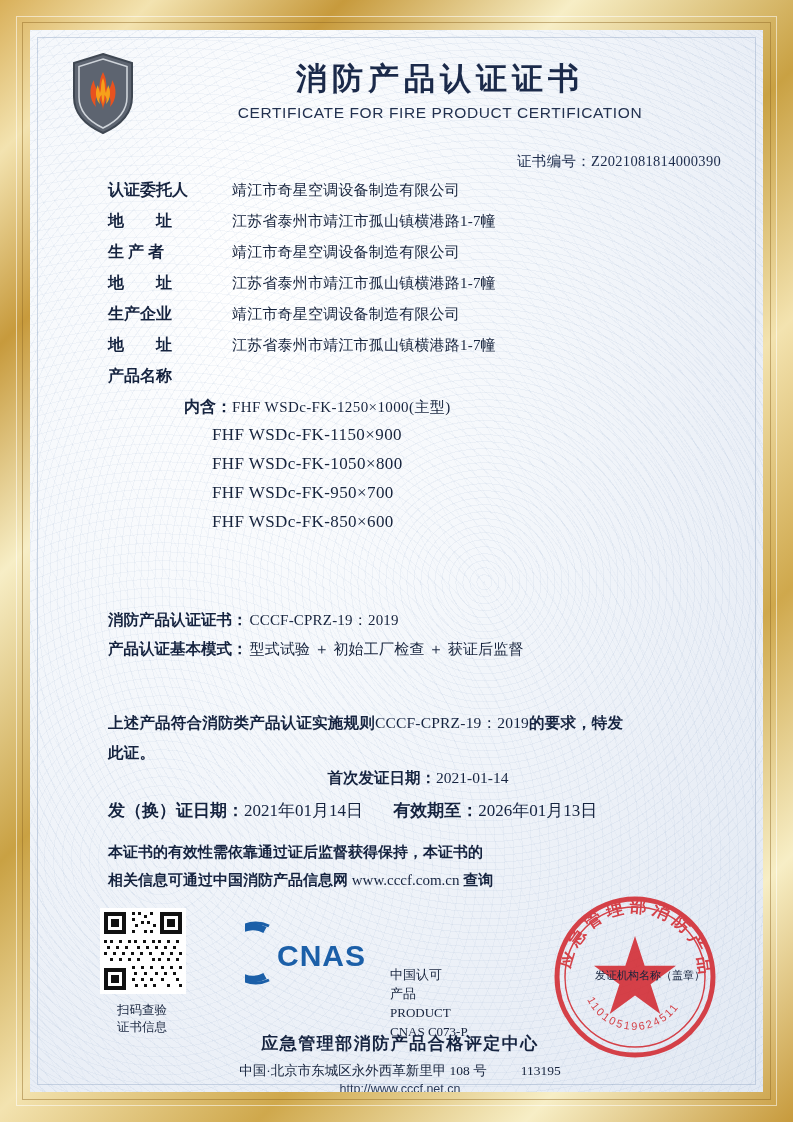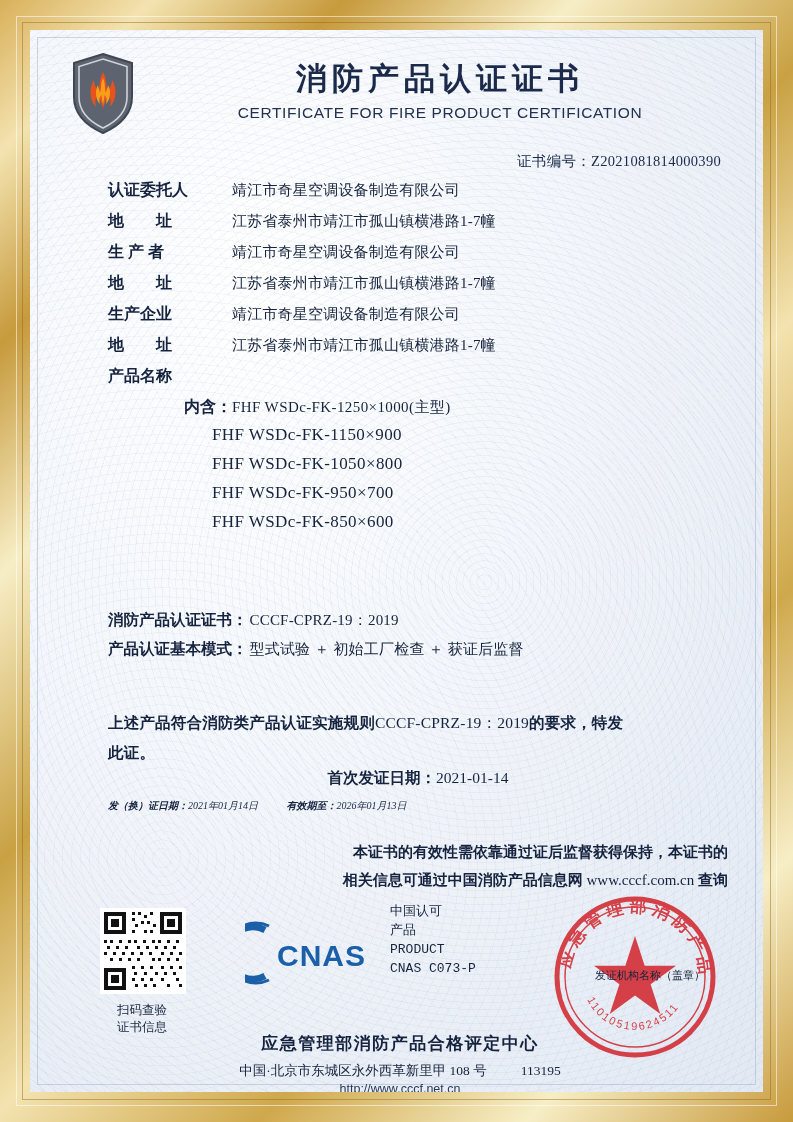--- a/index.html
+++ b/index.html
@@ -198,33 +198,32 @@
     width: 620px;
   }
   .dates .line1 {
     text-align: center;
     font-size: 15.5px;
     color: #15233f;
     margin-bottom: 10px;
   }
   .dates .line1 b { font-weight: bold; }
   .dates .line2 {
-    font-size: 10px;
-    color: #15233f;
-    font-style: italic;
+    font-size: 17px;
+    color: #15233f;
   }
   .dates .line2 .seg { margin-right: 26px; }
   .dates .line2 b { font-weight: bold; }
 
   .notes {
     position: absolute;
     left: 78px;
     top: 808px;
     width: 620px;
-    text-align: right;
+    text-align: left;
     font-size: 15px;
     font-weight: bold;
     color: #15233f;
     line-height: 28px;
   }
   .notes .thin { font-weight: normal; }
 
   
   .qr {
     position: absolute;
@@ -248,22 +247,22 @@
   .cnas {
     position: absolute;
     left: 215px;
     top: 890px;
     width: 135px;
     height: 66px;
   }
   .cnas-text {
     position: absolute;
     left: 360px;
-    top: 872px;
-    font-family: Liberation Mono, monospace;
+    top: 935px;
+    font-family: Liberation Serif, serif;
     font-size: 13px;
     color: #16233c;
     line-height: 19px;
   }
 
   .seal {
     position: absolute;
     left: 520px;
     top: 862px;
     width: 170px;

